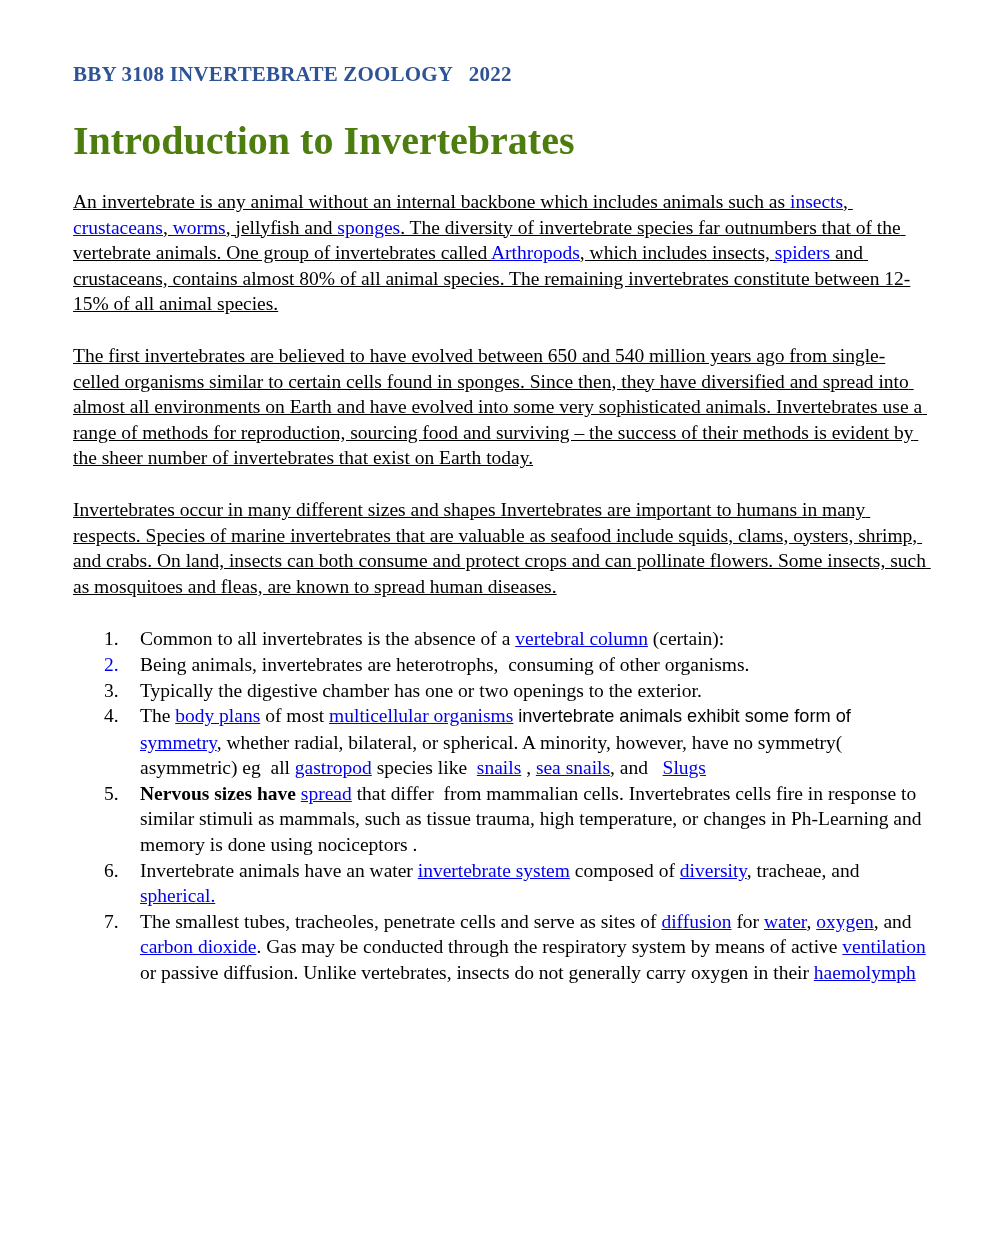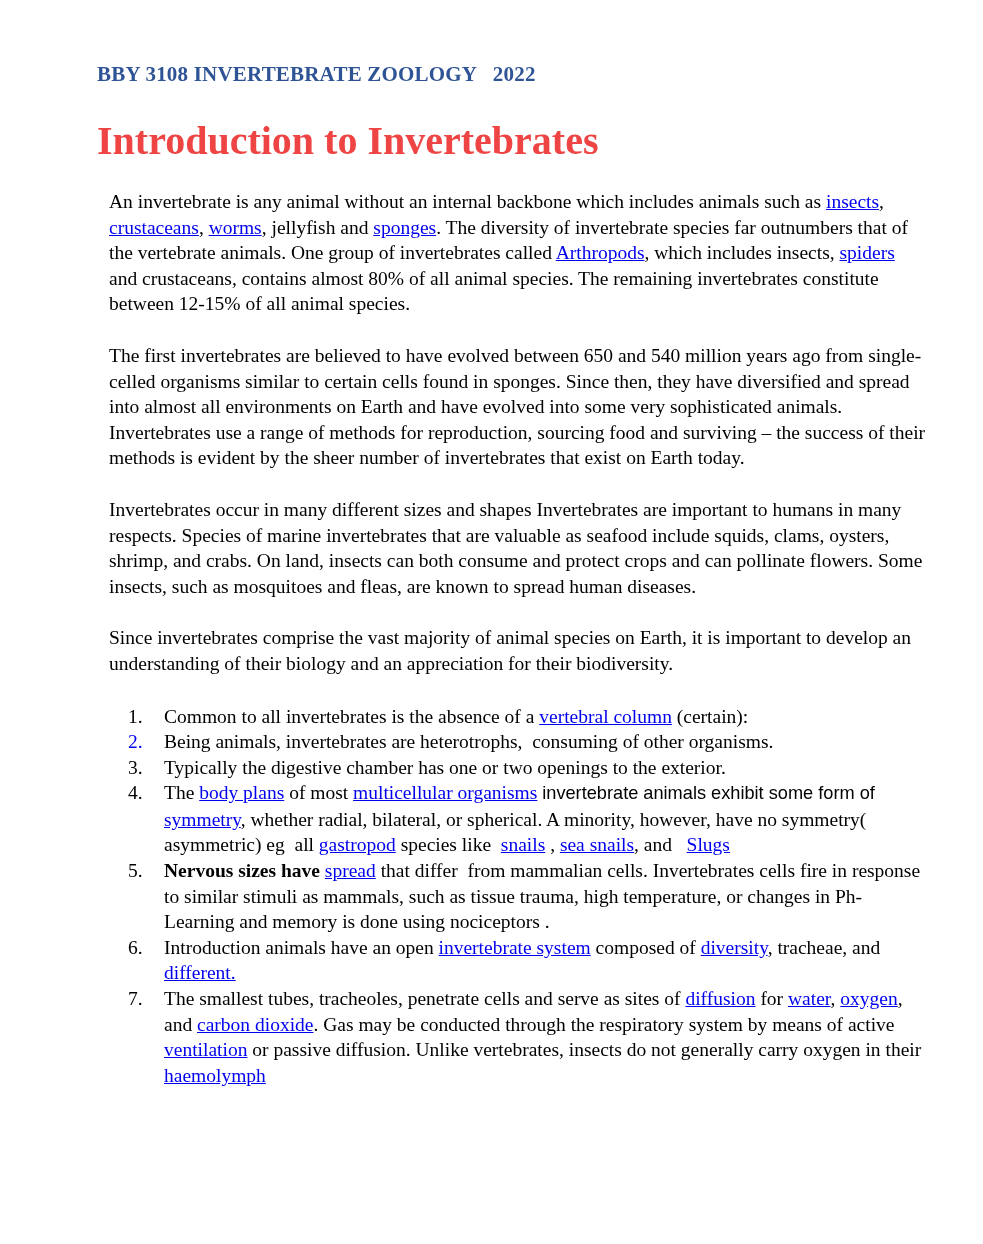--- a/index.html
+++ b/index.html
@@ -11,46 +11,47 @@
     width: 983px;
     height: 1244px;
     overflow: hidden;
     font-family: "Liberation Serif", serif;
     color: #000000;
   }
   .page {
     box-sizing: border-box;
     width: 983px;
     height: 972px;
-    padding: 62px 56px 0 97px;
+    padding: 62px 56px 0 73px;
     background: #ffffff;
   }
   .doc-header {
     font-family: "Liberation Serif", serif;
     font-weight: bold;
     font-size: 21px;
     line-height: 24px;
     color: #2F5496;
     white-space: pre-wrap;
     letter-spacing: 0.2px;
   }
   h1.title {
     font-family: "Liberation Serif", serif;
     font-weight: bold;
     font-size: 40px;
     line-height: 44px;
     margin: 33px 0 0 0;
-    color: #ef4444;
+    color: #4d7c0f;
   }
   .para {
     font-size: 19.5px;
     line-height: 25.6px;
-    margin: 26px 0 0 12px;
+    margin: 26px 0 0 0;
     white-space: pre-wrap;
     max-width: 856px;
+    text-decoration: underline;
   }
   .para:first-of-type {
     margin-top: 30px;
   }
   h2.section {
     font-family: "Liberation Serif", serif;
     font-weight: bold;
     font-size: 29px;
     line-height: 32px;
     margin: 30px 0 0 0;
@@ -95,21 +96,20 @@
 </head>
 <body>
 
 <div class="page">
   <div class="doc-header">BBY 3108 INVERTEBRATE ZOOLOGY   2022</div>
   <h1 class="title">Introduction to Invertebrates</h1>
 
   <div class="para"><span>An invertebrate is any animal without an internal backbone which includes animals such as </span><a class="lnk" href="#">insects</a><span>, </span><a class="lnk" href="#">crustaceans</a><span>, </span><a class="lnk" href="#">worms</a><span>, jellyfish and </span><a class="lnk" href="#">sponges</a><span>. The diversity of invertebrate species far outnumbers that of the vertebrate animals. One group of invertebrates called </span><a class="lnk" href="#">Arthropods</a><span>, which includes insects, </span><a class="lnk" href="#">spiders</a><span> and crustaceans, contains almost 80% of all animal species. The remaining invertebrates constitute between 12-15% of all animal species.</span></div>
   <div class="para"><span>The first invertebrates are believed to have evolved between 650 and 540 million years ago from single-celled organisms similar to certain cells found in sponges. Since then, they have diversified and spread into almost all environments on Earth and have evolved into some very sophisticated animals. Invertebrates use a range of methods for reproduction, sourcing food and surviving – the success of their methods is evident by the sheer number of invertebrates that exist on Earth today.</span></div>
   <div class="para"><span>Invertebrates occur in many different sizes and shapes Invertebrates are important to humans in many respects. Species of marine invertebrates that are valuable as seafood include squids, clams, oysters, shrimp, and crabs. On land, insects can both consume and protect crops and can pollinate flowers. Some insects, such as mosquitoes and fleas, are known to spread human diseases.</span></div>
-  <div class="para"><span>Since invertebrates comprise the vast majority of animal species on Earth, it is important to develop an understanding of their biology and an appreciation for their biodiversity.</span></div>
 
 
   <div class="list" id="char-list">
       <div class="li">
         <span class="li-num">1.</span>
         <div class="li-text"><span>Common to all invertebrates is the absence of a </span><a class="lnk" href="#">vertebral column</a><span> (certain):</span></div>
       </div>
       <div class="li">
         <span class="li-num blue">2.</span>
         <div class="li-text"><span>Being animals, invertebrates are heterotrophs,  consuming of other organisms.</span></div>
@@ -121,20 +121,20 @@
       <div class="li">
         <span class="li-num">4.</span>
         <div class="li-text"><span>The </span><a class="lnk" href="#">body plans</a><span> of most </span><a class="lnk" href="#">multicellular organisms</a><span> </span><span class="sans">invertebrate animals exhibit some form of</span><span> </span><a class="lnk" href="#">symmetry</a><span>, whether radial, bilateral, or spherical. A minority, however, have no symmetry( asymmetric) eg  all </span><a class="lnk" href="#">gastropod</a><span> species like  </span><a class="lnk" href="#">snails</a><span> , </span><a class="lnk" href="#">sea snails</a><span>, and   </span><a class="lnk" href="#">Slugs</a></div>
       </div>
       <div class="li">
         <span class="li-num">5.</span>
         <div class="li-text"><span class="b">Nervous sizes have </span><a class="lnk" href="#">spread</a><span> that differ  from mammalian cells. Invertebrates cells fire in response to similar stimuli as mammals, such as tissue trauma, high temperature, or changes in Ph-Learning and memory is done using nociceptors .</span></div>
       </div>
       <div class="li">
         <span class="li-num">6.</span>
-        <div class="li-text"><span>Introduction animals have an open </span><a class="lnk" href="#">invertebrate system</a><span> composed of </span><a class="lnk" href="#">diversity</a><span>, tracheae, and </span><a class="lnk" href="#">different.</a></div>
+        <div class="li-text"><span>Invertebrate animals have an water </span><a class="lnk" href="#">invertebrate system</a><span> composed of </span><a class="lnk" href="#">diversity</a><span>, tracheae, and </span><a class="lnk" href="#">spherical.</a></div>
       </div>
       <div class="li">
         <span class="li-num">7.</span>
         <div class="li-text"><span>The smallest tubes, tracheoles, penetrate cells and serve as sites of </span><a class="lnk" href="#">diffusion</a><span> for </span><a class="lnk" href="#">water</a><span>, </span><a class="lnk" href="#">oxygen</a><span>, and </span><a class="lnk" href="#">carbon dioxide</a><span>. Gas may be conducted through the respiratory system by means of active </span><a class="lnk" href="#">ventilation</a><span> or passive diffusion. Unlike vertebrates, insects do not generally carry oxygen in their </span><a class="lnk" href="#">haemolymph</a></div>
       </div>
     </div>
 </div>
 
 </body></html>

